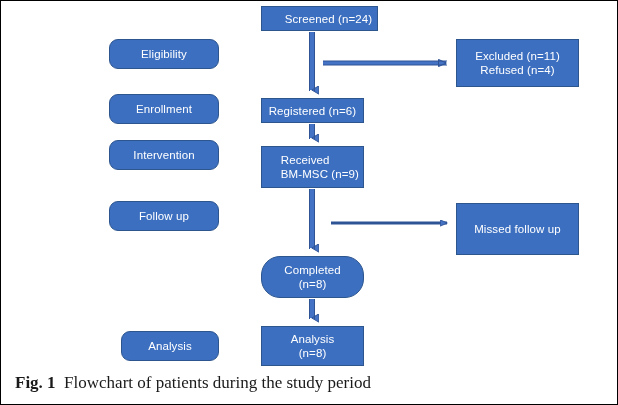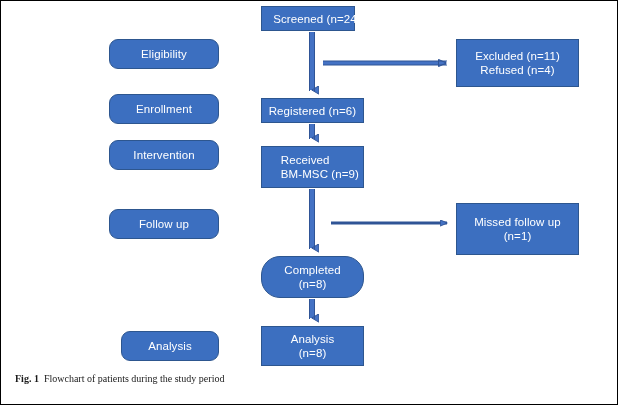--- a/index.html
+++ b/index.html
@@ -59,25 +59,25 @@
   
   .stage-box {
     left: 108px;
     width: 110px;
     height: 30px;
     border-radius: 9px;
   }
   #stage-eligibility   { top: 38px; }
   #stage-enrollment    { top: 93px; }
   #stage-intervention  { top: 139px; }
-  #stage-followup      { top: 208px; }
+  #stage-followup      { top: 200px; }
   #stage-analysis      { left: 120px; width: 98px; top: 330px; }
 
   
-  #box-screened  { left: 260px; top: 5px;   width: 94px; height: 25px; padding-left: 22px; }
+  #box-screened  { left: 260px; top: 5px;   width: 117px; height: 25px; padding-left: 22px; }
   #box-registered{ left: 260px; top: 97px;  width: 103px; height: 25px; }
   #box-received  { left: 260px; top: 145px; width: 103px; height: 42px; }
   #box-completed { left: 260px; top: 255px; width: 103px; height: 42px; border-radius: 19px; }
   #box-analysis  { left: 260px; top: 325px; width: 103px; height: 40px; }
 
   
   #box-excluded  { left: 455px; top: 38px;  width: 123px; height: 48px; }
   #box-missed    { left: 455px; top: 202px; width: 123px; height: 52px; }
 
   
@@ -89,21 +89,21 @@
     height: 366px;
     pointer-events: none;
   }
 
   
   #caption {
     position: absolute;
     left: 14px;
     top: 372px;
     font-family: "Liberation Serif", serif;
-    font-size: 10px;
+    font-size: 17px;
     color: #1a1a1a;
     white-space: nowrap;
   }
   #caption .cap-label {
     font-weight: bold;
   }
   #caption .cap-text {
     font-weight: normal;
   }
 </style>
@@ -202,21 +202,20 @@
     <div class="fbox" id="box-excluded">
       <div>
         <span class="boxline">Excluded (n=11)</span>
         <span class="boxline">Refused (n=4)</span>
       </div>
     </div>
 
     <div class="fbox" id="box-missed">
       <div>
         <span class="boxline">Missed follow up</span>
-        <span class="boxline">(n=1)</span>
       </div>
     </div>
 
   </div>
 
   <div id="caption">
     <span class="cap-label">Fig. 1</span><span>&nbsp;&nbsp;</span><span class="cap-text">Flowchart of patients during the study period</span>
   </div>
 
 </div>

